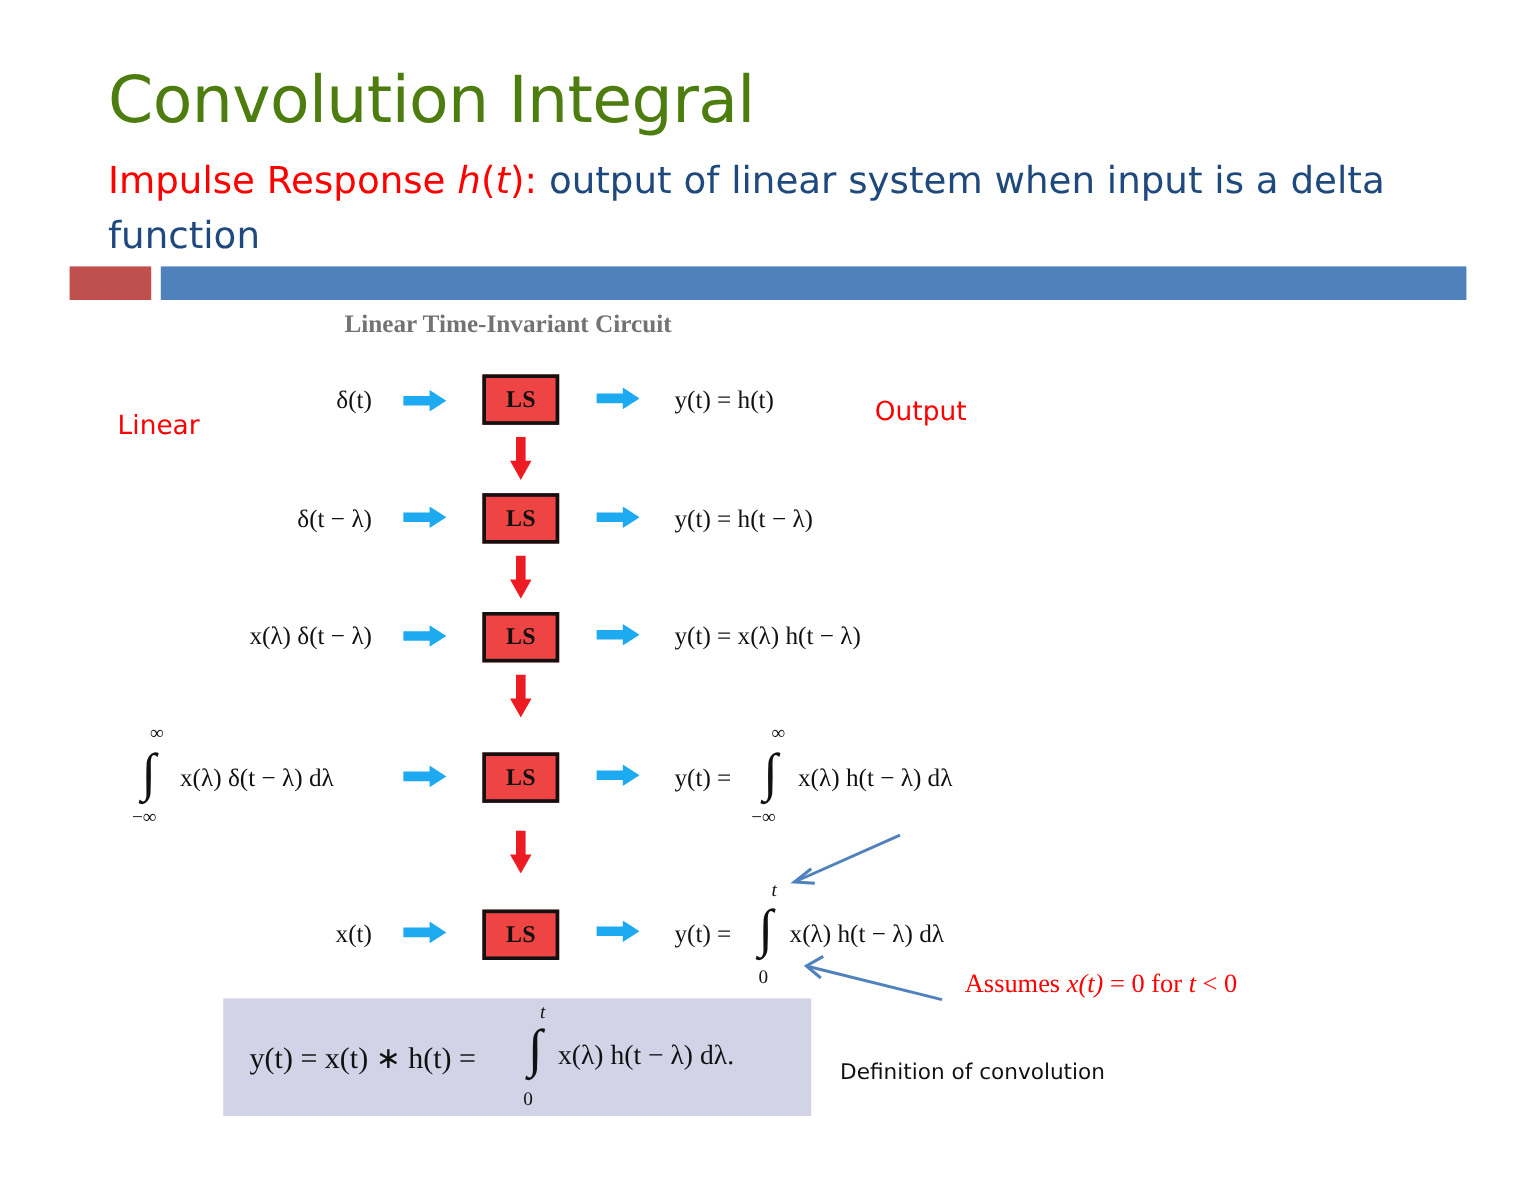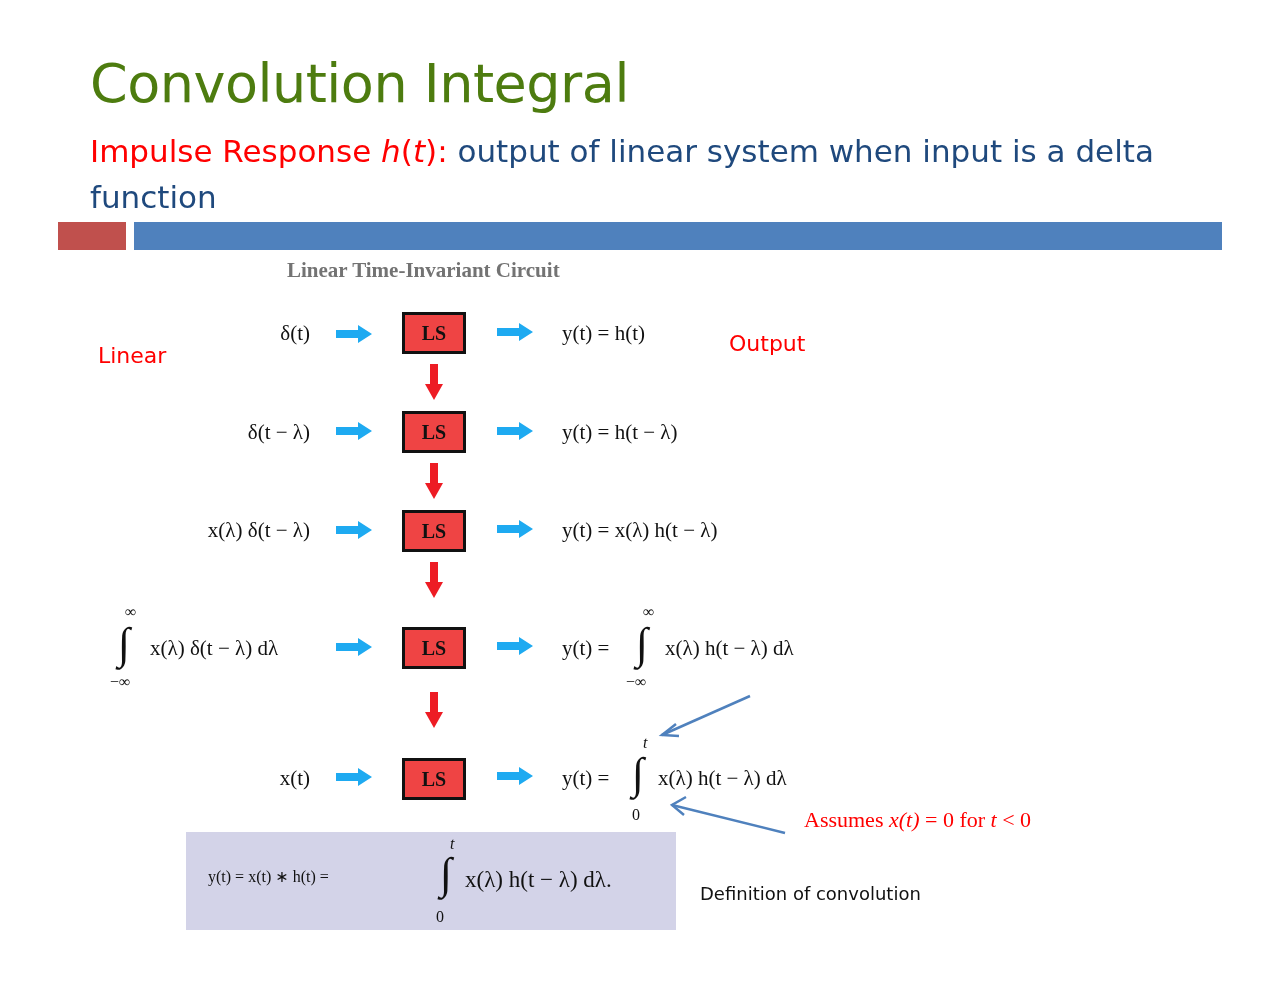--- a/index.html
+++ b/index.html
@@ -123,18 +123,18 @@
   <polyline points="26,2 12,10 24,20" fill="none" stroke="#4f81bd" stroke-width="2.5"></polyline>
 </svg>
 
 <div class="abs anno" style="left:760px; top:676px;">
 </div>
 <div class="abs anno" style="left:804px; top:802px;font-family:Liberation Serif, serif;">
   <span>Assumes </span><i>x(t)</i><span> = 0 for </span><i>t</i><span> &lt; 0</span>
 </div>
 
 <div class="abs def-box"></div>
-<div class="abs math" style="left:208px; top:867px; font-size:16px;">y(t) = x(t) ∗ h(t) =</div>
+<div class="abs math" style="left:208px; top:867px; font-size:25px;">y(t) = x(t) ∗ h(t) =</div>
 <div class="abs lim" style="left:450px; top:835px; font-style:italic;">t</div>
 <div class="abs integral" style="left:440px; top:852px;">∫</div>
 <div class="abs lim" style="left:436px; top:908px;">0</div>
 <div class="abs math" style="left:465px; top:867px; font-size:23px;">x(λ) h(t − λ) dλ.</div>
 <div class="abs def-note">Definition of convolution</div>
 
 </body></html>

